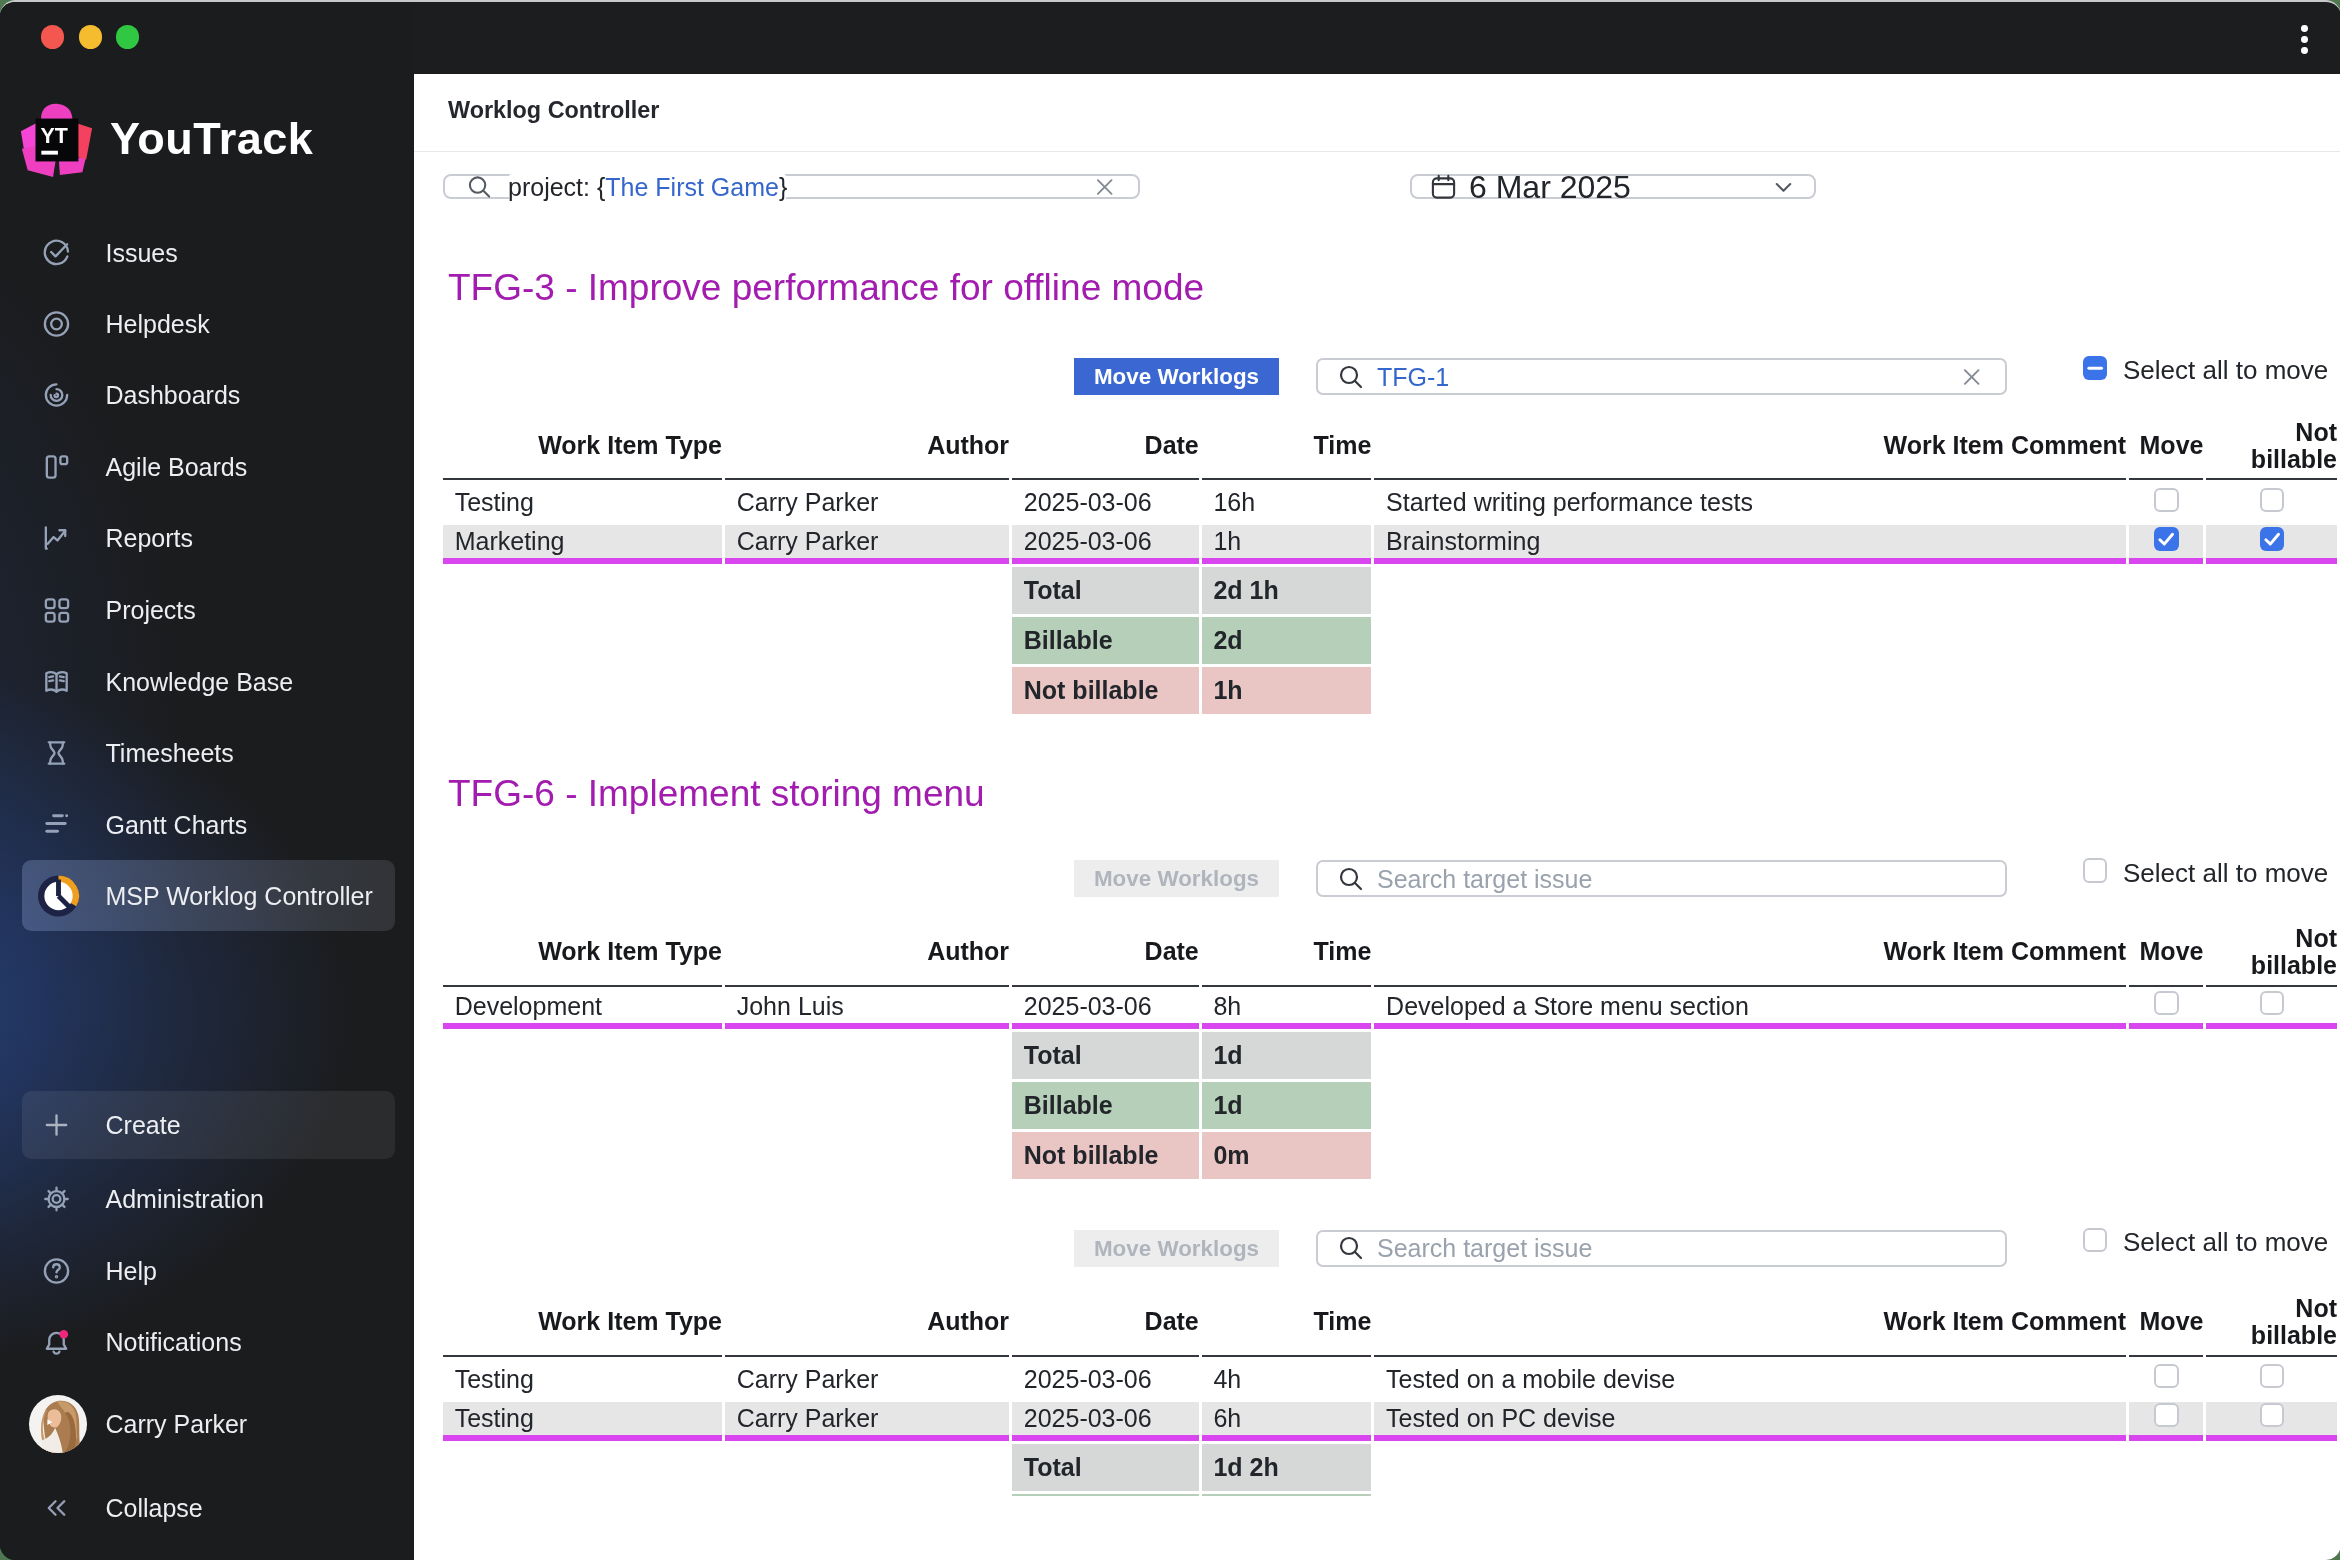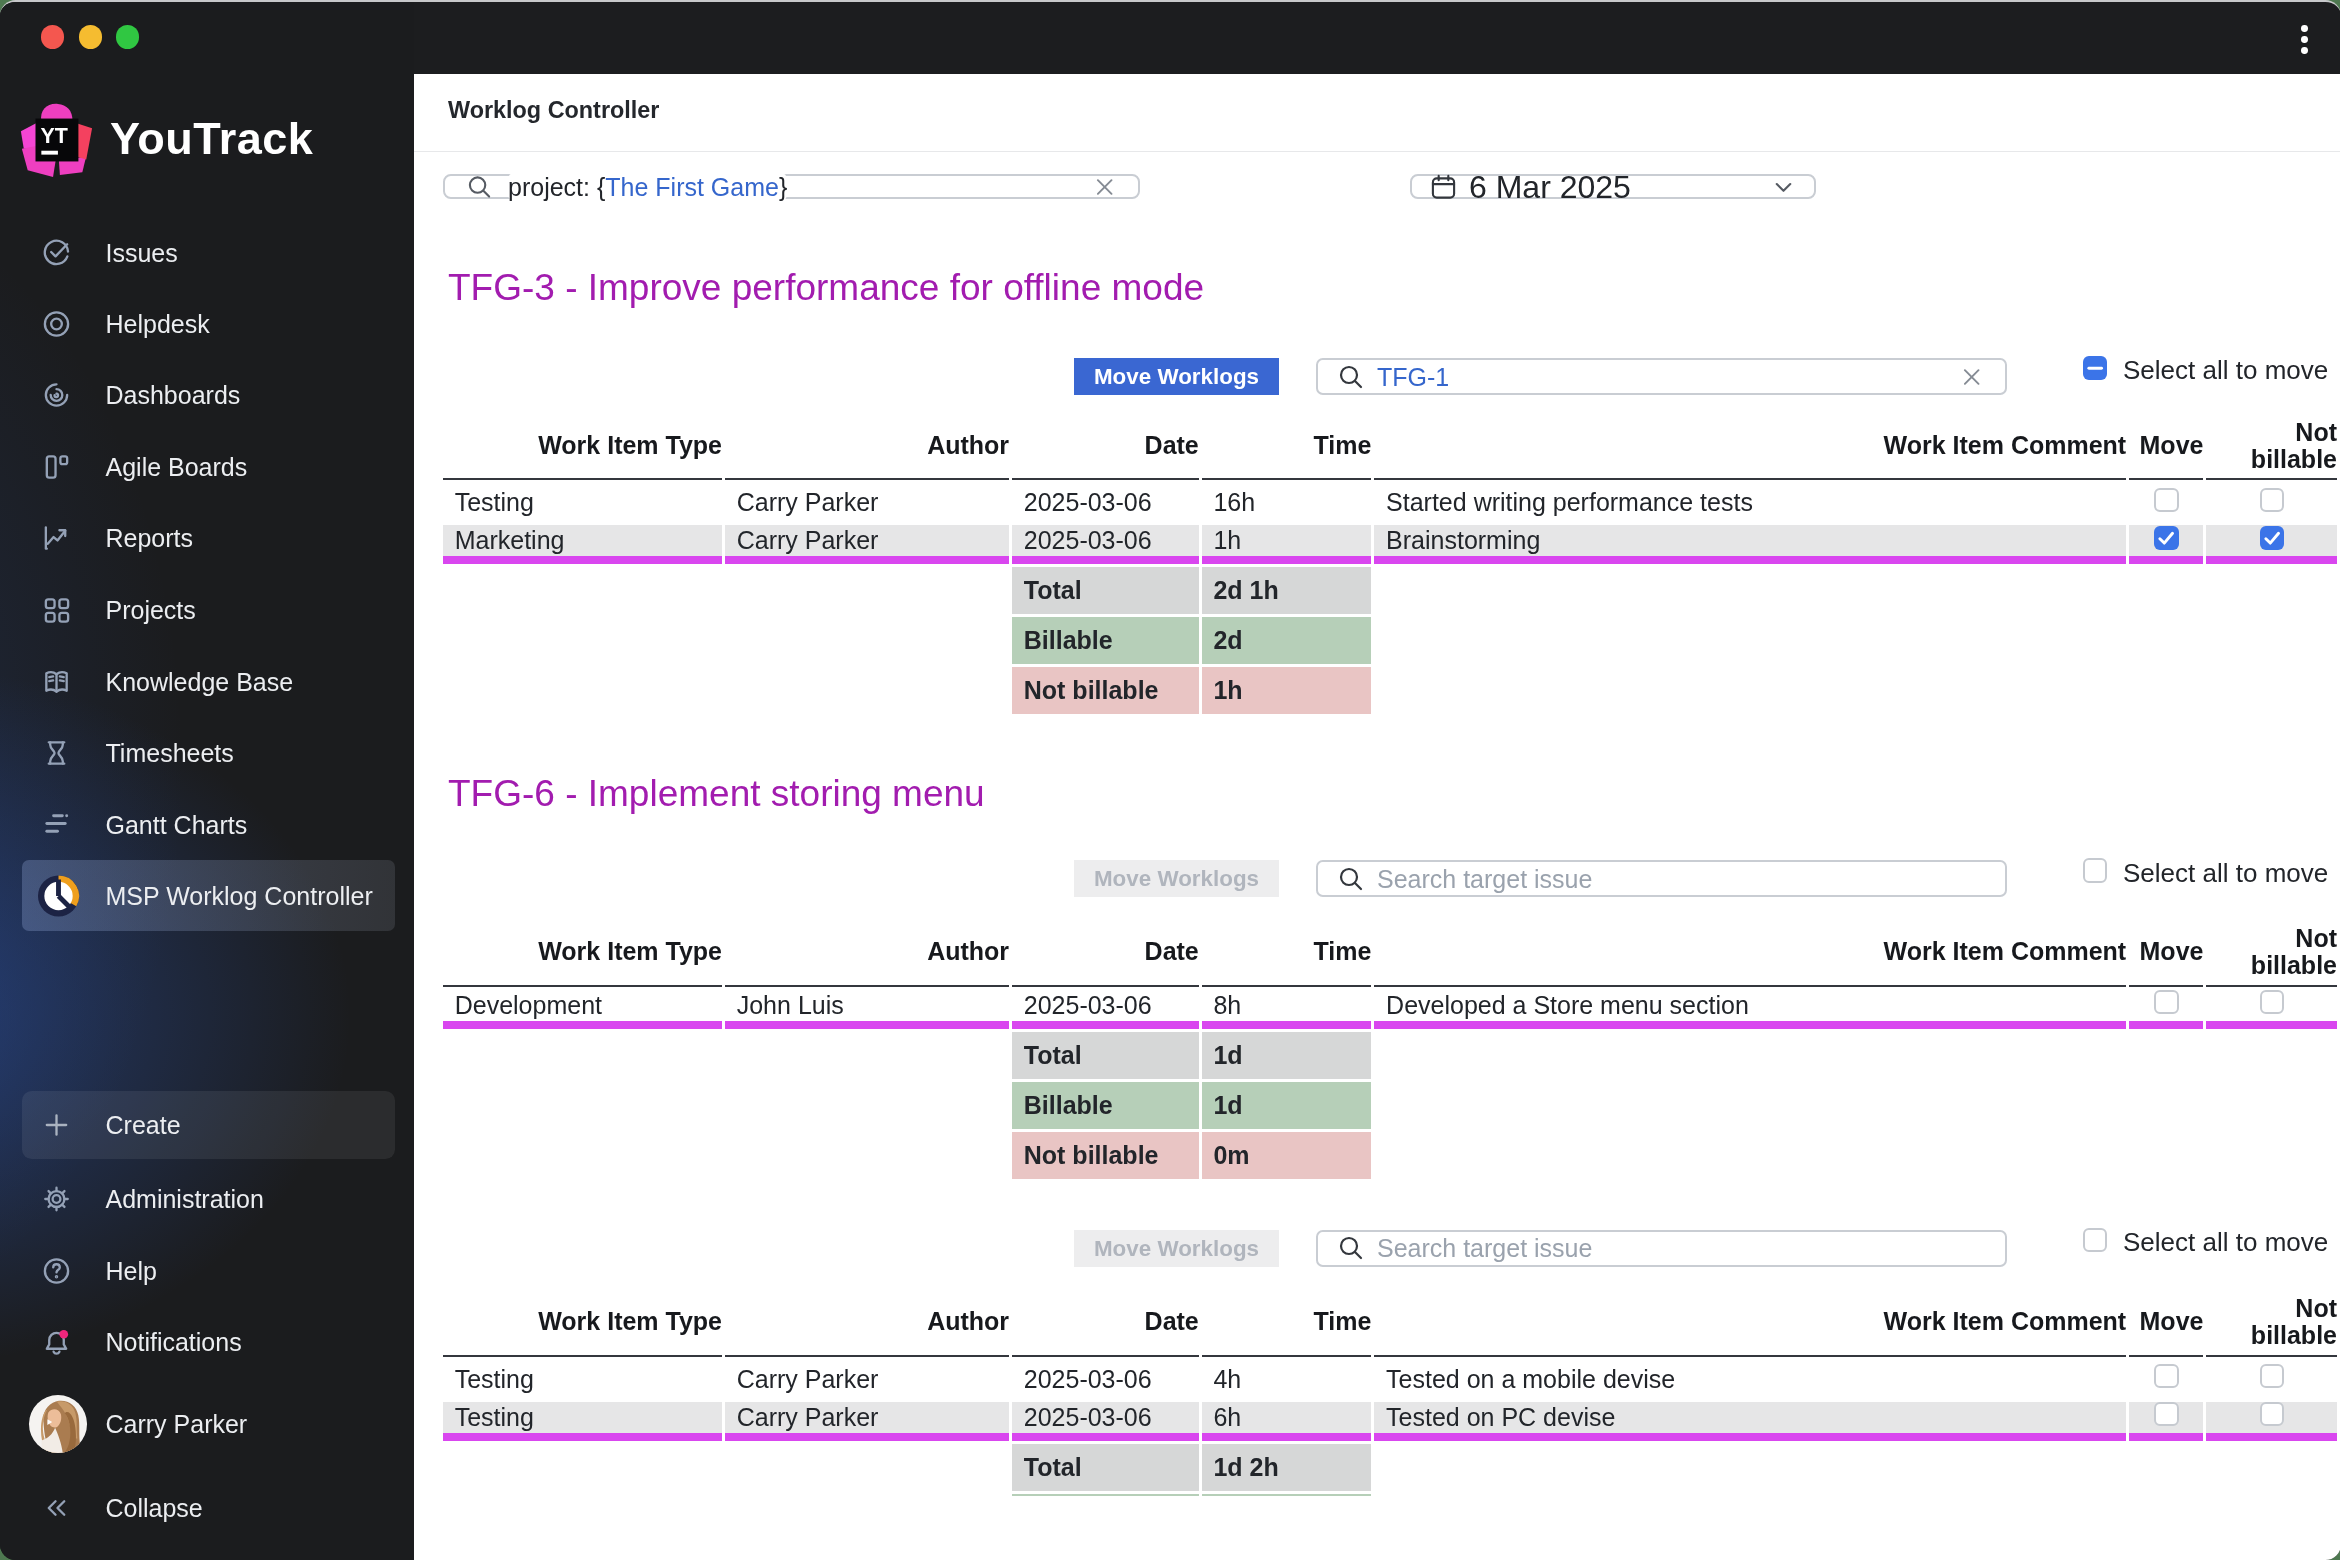--- a/index.html
+++ b/index.html
@@ -17,21 +17,21 @@
 
 .side { position:absolute; left:0; top:0; width:414px; height:1558px;
   background: radial-gradient(683px 507px at -127px 1014px, rgba(45,90,190,0.55), rgba(45,90,190,0) 70%), radial-gradient(527px 819px at -195px 761px, rgba(45,90,190,0.22), rgba(45,90,190,0) 72%), #1b1c1e; }
 .logo { position:absolute; left:15.6px; top:98px; }
 .brand { position:absolute; left:110px; top:111px; font-size:45px; font-weight:bold; color:#fff; letter-spacing:0.5px; }
 .nav { position:absolute; left:0; top:0; width:414px; }
 .item { position:absolute; left:21.5px; width:373px; height:68px; border-radius:9.8px; }
 .item .ic { position:absolute; left:19.5px; top:50%; transform:translateY(-50%); width:31px; height:31px; }
 .item .tx { position:absolute; left:84px; top:50%; transform:translateY(-50%);
   font-size:25px; color:#eceef1; white-space:nowrap; }
-.item.sel { background:linear-gradient(90deg, rgba(150,172,220,0.30), rgba(185,193,210,0.14));border-radius:7px; }
+.item.sel { background:linear-gradient(90deg, rgba(150,172,220,0.30), rgba(185,193,210,0.14)); }
 .item.create { background:rgba(255,255,255,0.075); }
 
 .main { position:absolute; left:414px; top:72px; width:1926px; height:1488px; background:#fff; color:#22252a; }
 .pagetitle { position:absolute; left:34px; top:23.4px; font-size:23.4px; font-weight:bold; color:#24272c; }
 .titleline { position:absolute; left:0; top:77px; width:1926px; height:1px; background:#e7e8ea; }
 .searchrow { position:absolute; left:0; top:100px; width:1926px; height:42px; }
 .sbox { position:absolute; border:2px solid #c9cdd3; border-radius:7.8px; height:25px; background:#fff; }
 .content { position:absolute; left:0; top:142px; right:0; bottom:0; }
 .mag { position:absolute; top:50%; transform:translateY(-50%); }
 .heading { font-size:37px; font-weight:normal; color:#a21caf; }
@@ -48,21 +48,21 @@
 .cb { width:24.4px; height:24.4px; border-radius:5.9px; background:#fff; border:2px solid #c6cad0; display:inline-block; }
 .cb.on { background:#3b74e8; border:none; position:relative; }
 .cb.on svg { position:absolute; left:0; top:0; }
 .sellabel { position:absolute; left:1709px; top:-2.9px; font-size:26px; color:#22252a; white-space:nowrap; }
 .xicon { position:absolute; right:21.5px; top:50%; transform:translateY(-50%); }
 table.wl { border-collapse:separate; border-spacing:3.9px 3.9px; margin-left:26px; table-layout:fixed; width:1900px; font-size:25px; }
 table.wl th { font-weight:bold; color:#17191d; text-align:right; vertical-align:middle;
   border-bottom:2px solid #34373d; padding:0 0 5.9px 3.9px; height:60px; line-height:27px; }
 table.wl td { height:39px; padding:0 0 0 11.7px; vertical-align:middle; color:#22252a; white-space:nowrap; overflow:hidden; }
 table.wl tr.gray td { background:#e6e6e7; }
-table.wl tr.last td { border-bottom:8px solid #d946ef; }
+table.wl tr.last td { border-bottom:6px solid #d946ef; }
 table.wl td.chk { text-align:center; padding:0; }
 table.wl td.none { background:none !important; border:none !important; }
 table.wl tr.sum td.lab, table.wl tr.sum td.val { font-weight:bold; }
 table.wl tr.sum td { height:47px; }
 tr.total td.lab, tr.total td.val { background:#d6d7d7; }
 tr.bill td.lab, tr.bill td.val { background:#b6cfb8; }
 tr.nbill td.lab, tr.nbill td.val { background:#e9c5c4; }
 tr.sliver td { height:2.9px !important; background:#b6cfb8; padding:0; }
 </style>
 </head>

